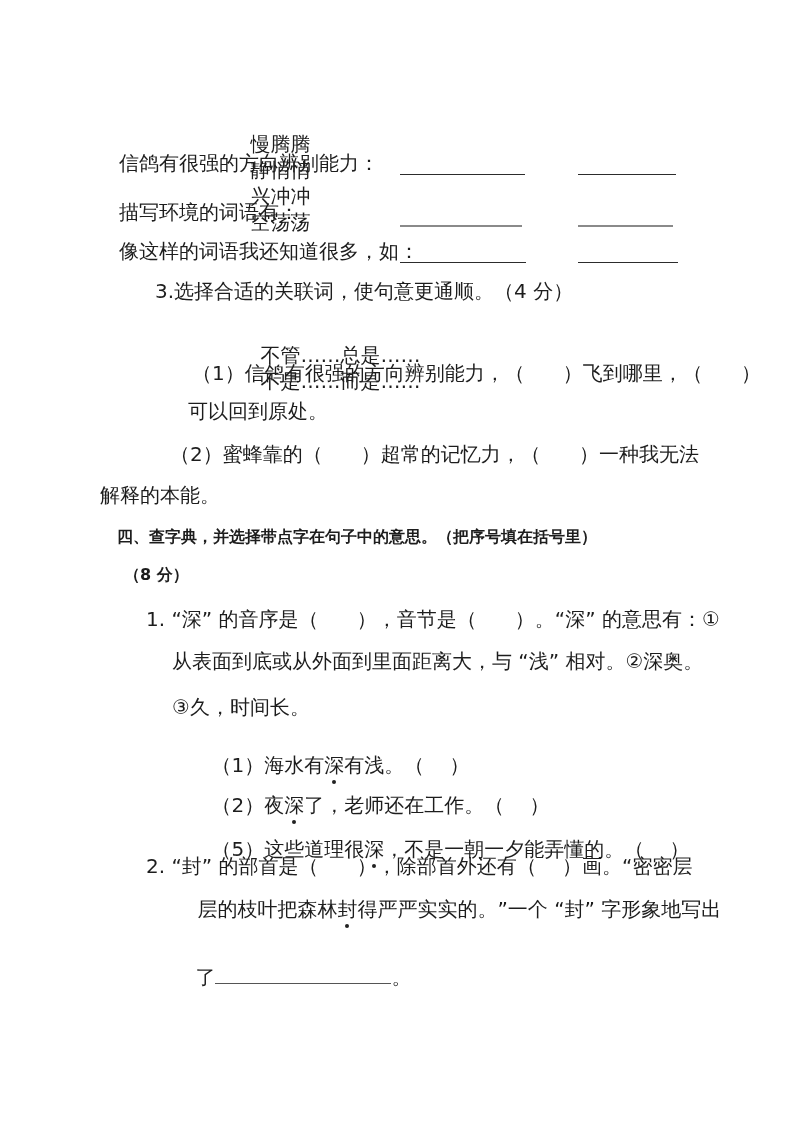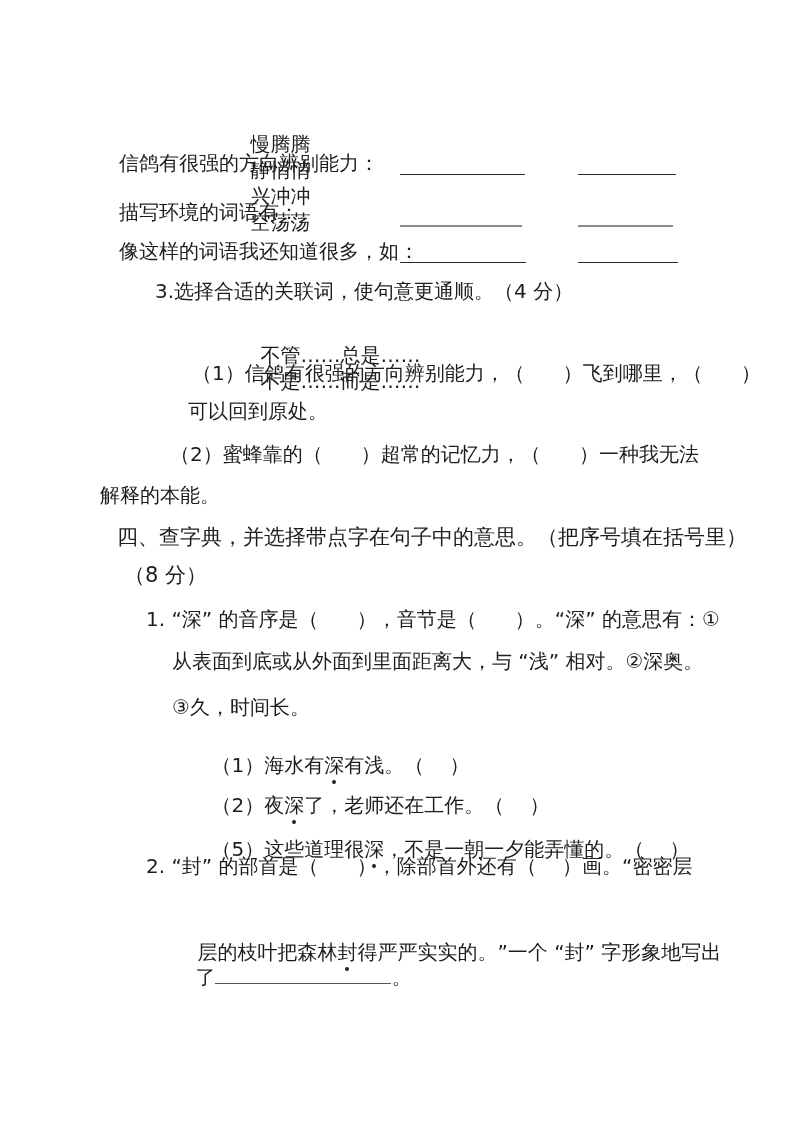--- a/index.html
+++ b/index.html
@@ -17,22 +17,22 @@
     overflow: hidden;
   }
   .line {
     position: absolute;
     font-size: 20px;
     line-height: 26px;
     white-space: pre;
     color: #1d1d1d;
   }
   .bold {
-    font-weight: normal;
-    font-size: 21px;
+    font-weight: bold;
+    font-size: 16px;
   }
   .wb-word { margin-right: 46px; }
   .wb-word:last-child { margin-right: 0; }
   .conn-first { }
   .blank {
     position: absolute;
     height: 0;
     border-bottom: 1.6px solid #2c2c2c;
   }
   .blank.gray {
@@ -103,20 +103,20 @@
     <span>（1）海水有</span><span class="emph">深</span><span>有浅。（    ）</span>
   </div>
   <div class="line" style="left:186px; top:766px;">
     <span>（2）夜</span><span class="emph">深</span><span>了，老师还在工作。（    ）</span>
   </div>
   <div class="line" style="left:186px; top:810px;">
     <span>（5）这些道理很</span><span class="emph">深</span><span>，不是一朝一夕能弄懂的。（    ）</span>
   </div>
 
   <div class="line" style="left:146px; top:853px;">2. “封” 的部首是（      ），除部首外还有（    ）画。“密密层</div>
-  <div class="line" style="left:172px; top:913px;">
+  <div class="line" style="left:172px; top:870px;">
     <span>层的枝叶把森林</span><span class="emph">封</span><span>得严严实实的。”一个 “封” 字形象地写出</span>
   </div>
   <div class="line" style="left:170px; top:938px;">
     <span>了</span><span class="inline-blank"></span><span>。</span>
   </div>
 
 </div>
 
 </body></html>

